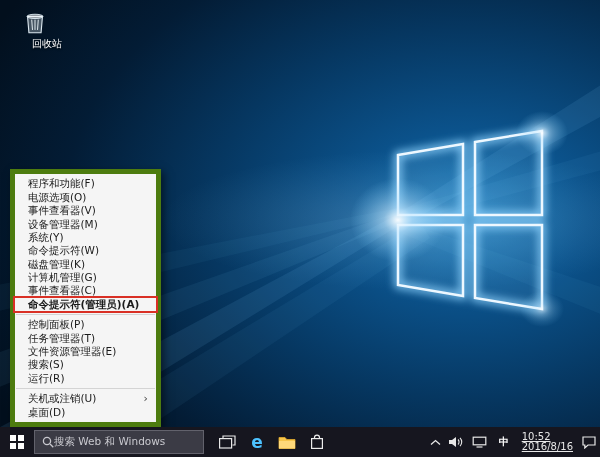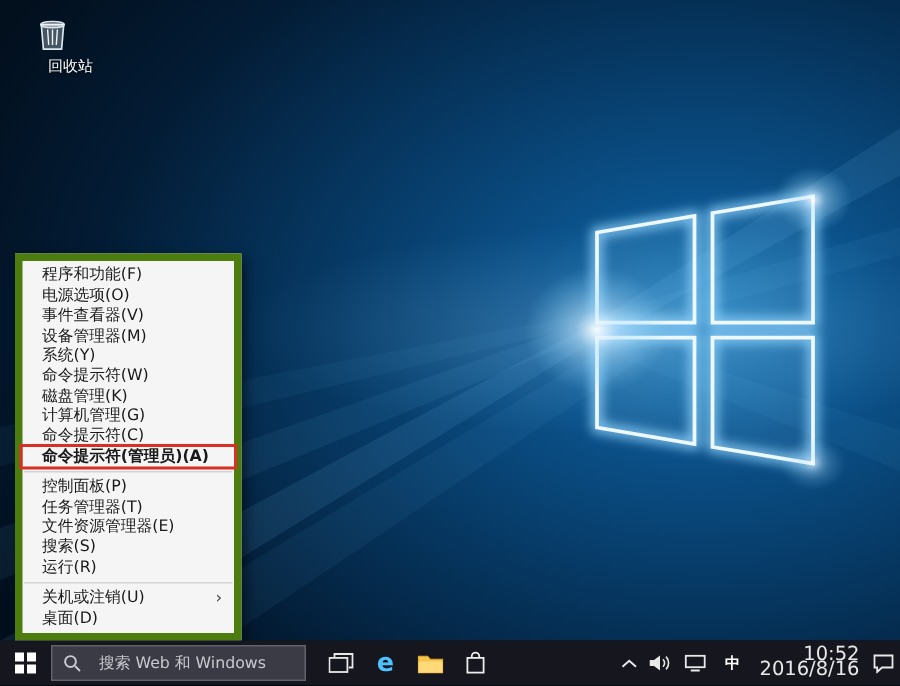--- a/index.html
+++ b/index.html
@@ -23,29 +23,29 @@
   .menu-separator { height:0; border-top:1px solid #d4d4d4; margin:3px 1px; }
   .submenu-arrow { font-size:11px; color:#444; line-height:13px; }
 
   
   .taskbar { position:absolute; left:0; bottom:0; width:600px; height:30px;
     background:#16161f; display:flex; align-items:center; z-index:6; }
   .start-button { width:34px; height:30px; display:flex; align-items:center; justify-content:center; cursor:pointer; }
   .win-logo { width:14px; height:14px; display:grid; grid-template-columns:6px 6px; grid-template-rows:6px 6px; gap:2px; }
   .win-logo span { background:#fff; display:block; }
   .search-box { width:170px; height:24px; background:#3b3b45; border:1px solid #62626c;
-    display:flex; align-items:center; gap:12px; padding:0 7px; color:#c9c9cf; font-size:10.5px;
+    display:flex; align-items:center; gap:0; padding:0 7px; color:#c9c9cf; font-size:10.5px;
     cursor:text; overflow:hidden; white-space:nowrap; }
   .tb-icon-btn { width:30px; height:30px; display:flex; align-items:center; justify-content:center; cursor:pointer; }
   .tb-icons { display:flex; margin-left:8px; }
   .edge-e { color:#4cc2ff; font-size:17px; font-weight:bold; line-height:17px; }
   .tray { margin-left:auto; display:flex; align-items:center; height:30px; color:#e8e8e8; }
   .tray-btn { height:30px; display:flex; align-items:center; justify-content:center; cursor:pointer; padding:0 4px; }
   .ime { font-size:10px; font-weight:bold; color:#fff; width:18px; text-align:center; }
-  .clock { font-size:13px; line-height:10px; text-align:right; padding:0 5px; cursor:default; }
+  .clock { font-size:10px; line-height:10px; text-align:left; padding:0 5px; cursor:default;text-decoration:underline; }
 </style>
 </head>
 <body>
 
 <div class="desktop">
 
   <svg class="wallpaper" viewBox="0 0 600 427" aria-hidden="true">
     <defs>
       <radialGradient id="bg" cx="78%" cy="50%" r="90%">
         <stop offset="0%" stop-color="#1173b4"></stop>
@@ -119,21 +119,21 @@
     <div class="menu-item">
         <span>命令提示符(W)</span>
       </div>
     <div class="menu-item">
         <span>磁盘管理(K)</span>
       </div>
     <div class="menu-item">
         <span>计算机管理(G)</span>
       </div>
     <div class="menu-item">
-        <span>命令提示符(C)</span>
+        <span>事件查看器(C)</span>
       </div>
     <div class="menu-item highlighted">
         <span>命令提示符(管理员)(A)</span>
       </div>
     <div class="menu-separator"></div>
     <div class="menu-item">
         <span>控制面板(P)</span>
       </div>
     <div class="menu-item">
         <span>任务管理器(T)</span>

